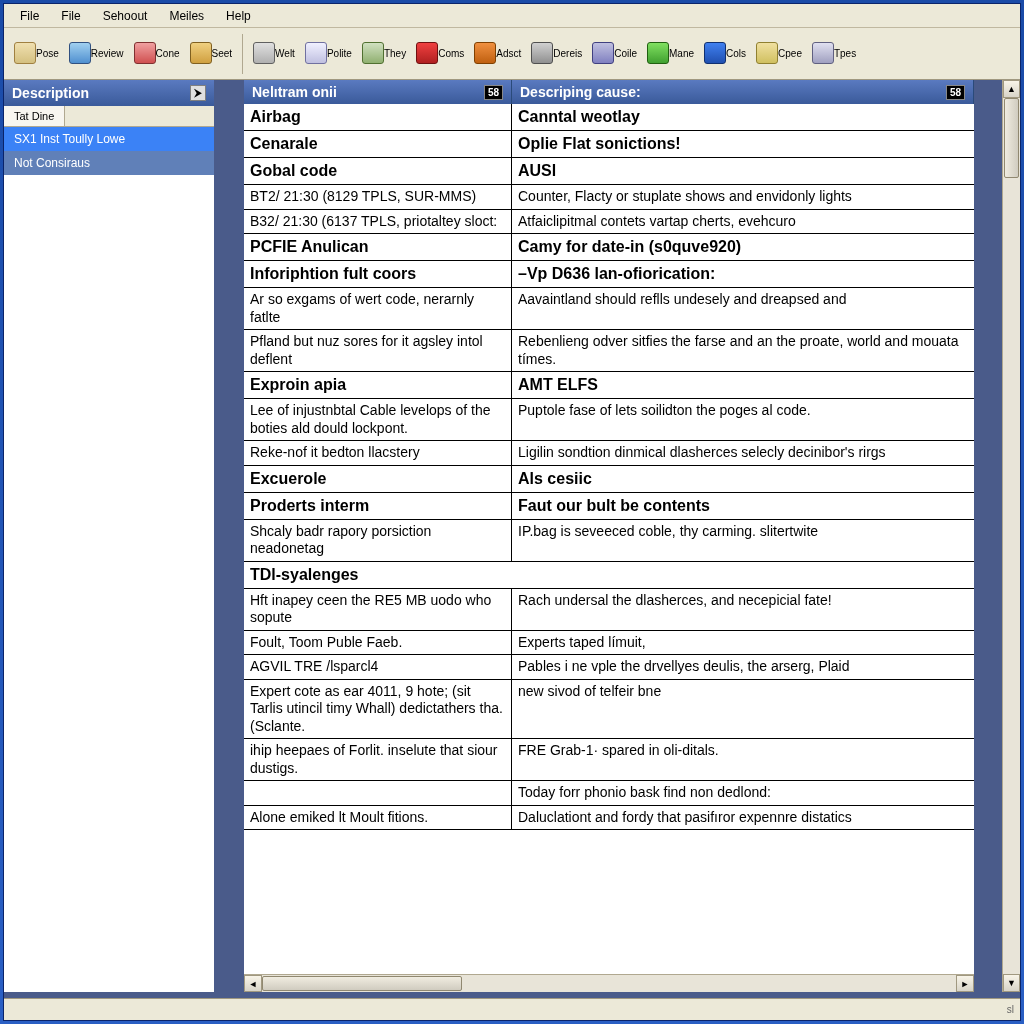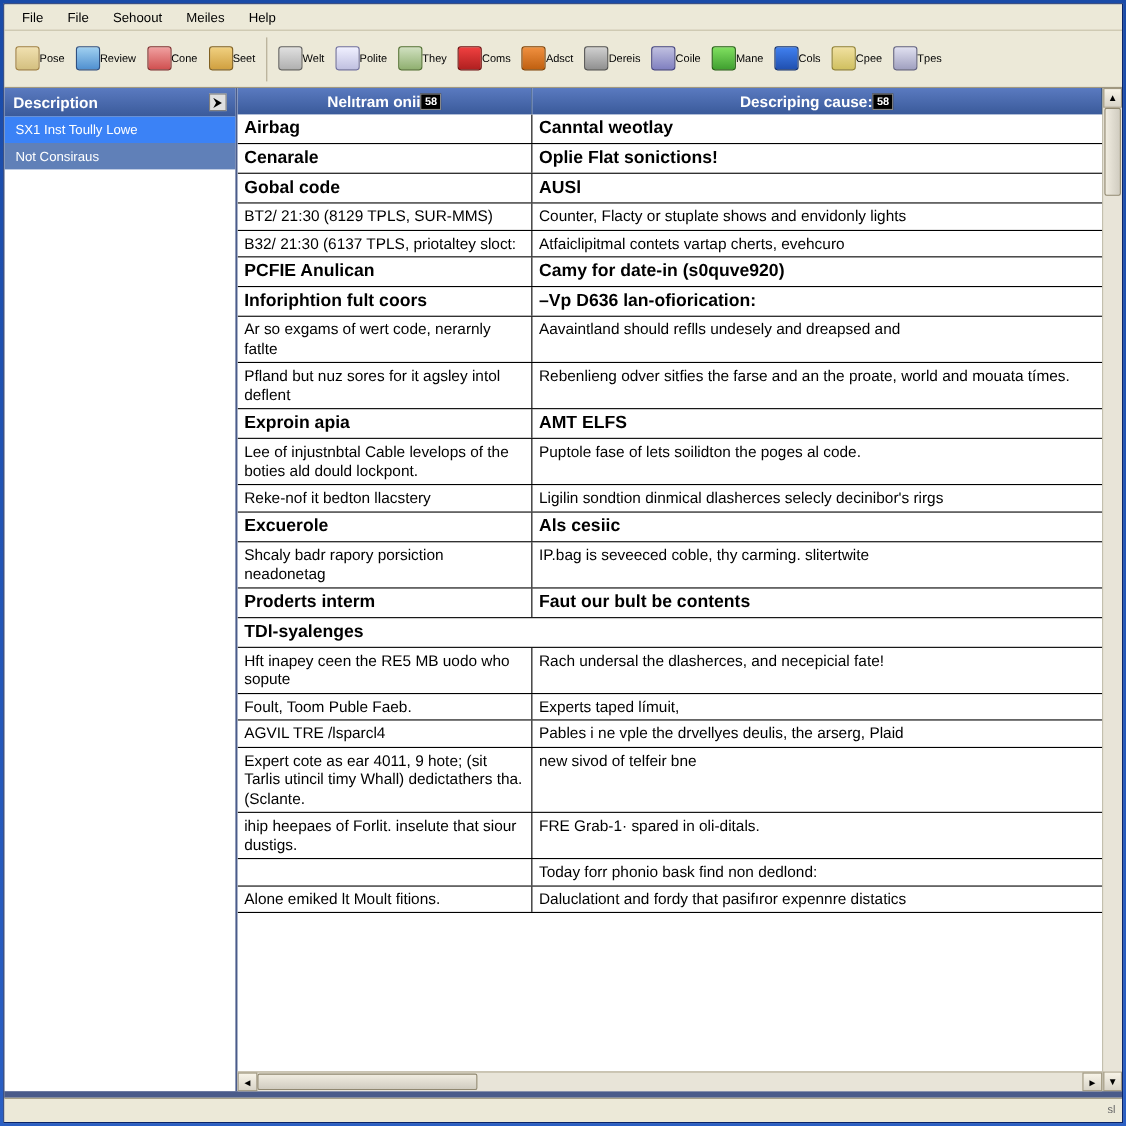--- a/index.html
+++ b/index.html
@@ -75,21 +75,21 @@
 .ic-6{background:linear-gradient(#d0e0c0,#90b070);border:1px solid #507030;}
 .ic-7{background:linear-gradient(#f04040,#b02020);border:1px solid #701010;border-radius:50%;}
 .ic-8{background:linear-gradient(#f09040,#c06010);border:1px solid #804000;}
 .ic-9{background:linear-gradient(#d0d0d0,#909090);border:1px solid #505050;}
 .ic-10{background:linear-gradient(#c0c0e0,#8080c0);border:1px solid #404080;}
 .ic-11{background:linear-gradient(#80e060,#40a030);border:1px solid #206010;}
 .ic-12{background:linear-gradient(#4080f0,#2050b0);border:1px solid #103070;border-radius:50%;}
 .ic-13{background:linear-gradient(#f0e0a0,#d0c060);border:1px solid #908030;}
 .ic-14{background:linear-gradient(#e0e0f0,#a0a0c0);border:1px solid #606080;}
 
-.content { flex: 1; display: flex; overflow: hidden; background: #4a5b8a; padding: 0 0 6px 0; }
+.content { flex: 1; display: flex; overflow: hidden; background: #4a5b8a; padding: 0 0 6px 0; gap: 28px; }
 .sidebar {
   width: 212px; background: #fff;
   display: flex; flex-direction: column;
   border-right: 2px solid #4a5b8a;
 }
 .panel-header {
   height: 26px; background: linear-gradient(#5a7ac0,#3a5a9a);
   color: #fff; font-weight: bold; font-size: 14px;
   display: flex; align-items: center; padding: 0 8px;
   justify-content: space-between;
@@ -105,21 +105,21 @@
 .side-item { padding: 5px 10px; font-size: 12px; }
 .side-item.sel { background: #3b82f6; color: #fff; }
 .side-item.alt { background: #6080b8; color: #fff; }
 
 .main { flex: 1; display: flex; flex-direction: column; background: #fff; position: relative; }
 .main-headers { display: flex; }
 .main-headers .col-h {
   background: linear-gradient(#5a7ac0,#3a5a9a);
   color: #fff; font-weight: bold; font-size: 14px;
   padding: 4px 8px; border-right: 1px solid #2a4a7a;
-  display:flex;justify-content:center;align-items:center;
+  display:flex;justify-content:space-between;align-items:center;
 }
 .col-h .badge { background:#000;color:#fff;font-size:10px;padding:1px 3px;border:1px solid #888;}
 .col-left-h { width: 268px; }
 .col-right-h { flex: 1; }
 
 .table-body { flex:1; overflow: hidden; }
 .row { display: flex; border-bottom: 1px solid #000; }
 .cell-l { width: 268px; padding: 3px 6px; border-right: 1px solid #000; font-size: 14px; line-height: 1.25; word-wrap: break-word; }
 .cell-r { flex: 1; padding: 3px 6px; font-size: 14px; line-height: 1.25; word-wrap: break-word; }
 .row.head .cell-l, .row.head .cell-r { font-weight: bold; font-size: 16px; }
@@ -220,20 +220,23 @@
       </div>
     </div>
 
   <div class="content">
 
     <div class="sidebar">
       <div class="panel-header">
         <span>Description</span>
         <span class="collapse">⮞</span>
       </div>
+      <div class="side-tabs">
+        <div class="side-tab">Tat Dine</div>
+      </div>
       <div class="side-list" id="side-list">
           <div class="side-item sel">SX1 Inst Toully Lowe</div>
           <div class="side-item alt">Not Consiraus</div>
         </div>
     </div>
 
     <div class="main">
       <div class="main-headers">
         <div class="col-h col-left-h">
           <span>Nelıtram onii</span>
@@ -290,27 +293,27 @@
             <div class="cell-r">Puptole fase of lets soilidton the poges al code.</div>
           </div>
           <div class="row">
             <div class="cell-l">Reke-nof it bedton llacstery</div>
             <div class="cell-r">Ligilin sondtion dinmical dlasherces selecly decinibor's rirgs</div>
           </div>
           <div class="row head">
             <div class="cell-l">Excuerole</div>
             <div class="cell-r">Als cesiic</div>
           </div>
+          <div class="row head">
+            <div class="cell-l">Proderts interm</div>
+            <div class="cell-r">Faut our bult be contents</div>
+          </div>
           <div class="row">
             <div class="cell-l">Shcaly badr rapory porsiction neadonetag</div>
             <div class="cell-r">IP.bag is seveeced coble, thy carming. slitertwite</div>
-          </div>
-          <div class="row head">
-            <div class="cell-l">Proderts interm</div>
-            <div class="cell-r">Faut our bult be contents</div>
           </div>
           <div class="row head">
             <div class="cell-r">TDl-syalenges</div>
           </div>
           <div class="row">
             <div class="cell-l">Hft inapey ceen the RE5 MB uodo who sopute</div>
             <div class="cell-r">Rach undersal the dlasherces, and necepicial fate!</div>
           </div>
           <div class="row">
             <div class="cell-l">Foult, Toom Puble Faeb.</div>

